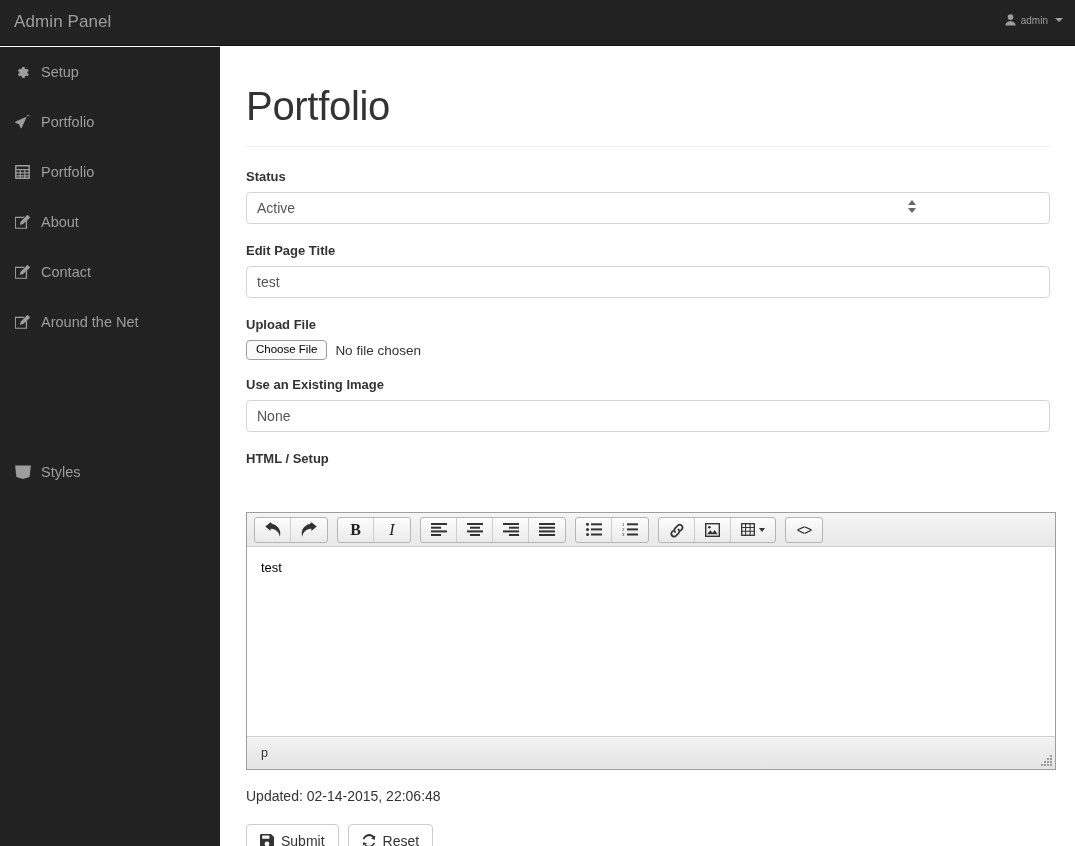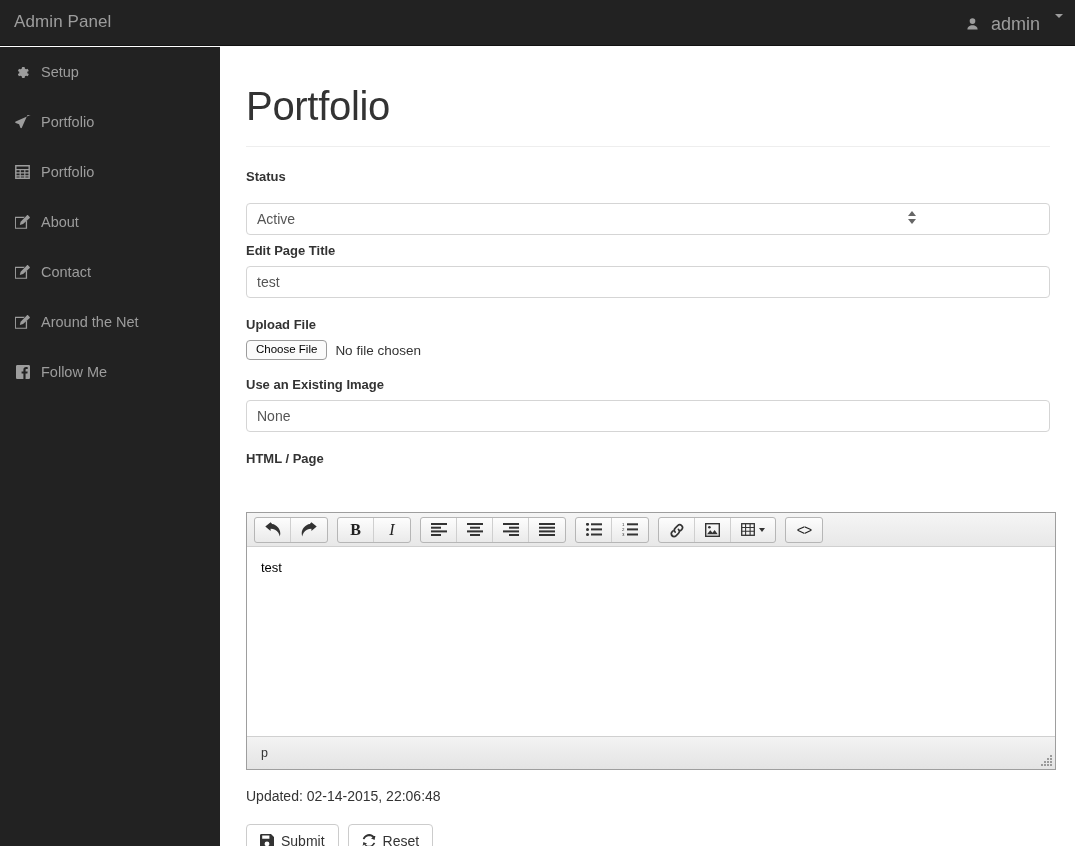--- a/index.html
+++ b/index.html
@@ -17,22 +17,22 @@
     width: 1075px; height: 46px;
     background: #222222;
     border-bottom: 1px solid #121212;
   }
   .brand {
     position: absolute; left: 14px; top: 12px;
     color: #9d9d9d; font-size: 17px; letter-spacing: .1px;
   }
   .usermenu {
     position: absolute; right: 12px; top: 14px;
-    color: #9d9d9d; font-size: 18px;
-    display: flex; align-items: flex-start; gap: 13px;
+    color: #9d9d9d; font-size: 10px;
+    display: flex; align-items: center; gap: 5px;
     cursor: pointer;
   }
   .usermenu .person { width: 11px; height: 12px; display: block; }
   .caret {
     width: 0; height: 0; margin-left: 2px;
     border-left: 4px solid transparent;
     border-right: 4px solid transparent;
     border-top: 4px solid #9d9d9d;
     display: inline-block;
   }
@@ -271,39 +271,39 @@
   <a class="navitem" style="top:250px">
     <span class="navicon">
       <svg width="15" height="15" viewBox="0 0 16 16">
           <path d="M1 3.2h8.2L10.6 1.8H.4C.2 1.8 0 2 0 2.2v12.1c0 .2.2.4.4.4h12.1c.2 0 .4-.2.4-.4V5.4l-1.4 1.4v6.9H1z"></path>
           <path d="M15.7 2.1L13.9.3c-.3-.3-.8-.3-1.1 0L6 7.1l-.9 3.5 3.5-.9 7.1-6.5c.3-.3.3-.8 0-1.1z"></path>
         </svg>
     </span>
     <span>Around the Net</span>
   </a>
 
-  <a class="navitem" style="top:300px">
-    <span class="navicon">
-      <svg width="14" height="14" viewBox="0 0 14 14">
-          <path d="M12.7 0H1.3C.6 0 0 .6 0 1.3v11.4C0 13.4.6 14 1.3 14h6.1V8.6H5.6V6.5h1.8V4.9c0-1.8 1.1-2.8 2.7-2.8.8 0 1.4.06 1.6.09v1.9h-1.1c-.87 0-1.04.4-1.04 1v1.3h2.08l-.27 2.1H9.56V14h3.14c.7 0 1.3-.6 1.3-1.3V1.3c0-.7-.6-1.3-1.3-1.3z"></path>
-        </svg>
-    </span>
-    <span>Follow Me</span>
-  </a>
-
-
+
+
+  <a class="navitem" style="top:400px">
+    <span class="navicon">
+      <svg width="16" height="14" viewBox="0 0 16 14">
+          <path d="M15.9.6L14.6 12.1 8 14 1.4 12.1.1.6h15.8zM13 3.3H4.2l.17 1.8h8.4l-.5 5.5-3.3.9-3.3-.9-.2-2.2h1.9l.1 1.1 1.5.4 1.5-.4.17-1.8H4.3l-.5-5.5h9.35z"></path>
+        </svg>
+    </span>
+    <span>Styles</span>
+  </a>
 </div>
 
 <div class="main">
 
   <h1 class="page-title">Portfolio</h1>
   <div class="title-rule"></div>
 
   <div class="fld-label" style="top:123px">Status</div>
-  <div style="position:absolute;left:26px;top:146px;width:680px;height:32px;margin-top:11px;">
+  <div style="position:absolute;left:26px;top:146px;width:680px;height:32px;">
     <select class="fld-select" style="top:0;left:0;-webkit-appearance:none;appearance:none;">
       <option>Active</option>
     </select>
     <div class="sel-arrows" style="right:10px;top:8px;">
       <i class="up"></i>
         <i class="dn"></i>
     </div>
   </div>
 
   <div class="fld-label" style="top:197px">Edit Page Title</div>
@@ -319,21 +319,21 @@
   <div style="position:absolute;left:26px;top:354px;width:946px;height:32px;">
     <select class="fld-select" style="top:0;left:0;-webkit-appearance:none;appearance:none;">
       <option>None</option>
     </select>
     <div class="sel-arrows" style="right:10px;top:8px;">
       <i class="up"></i>
         <i class="dn"></i>
     </div>
   </div>
 
-  <div class="fld-label" style="top:405px">HTML / Page</div>
+  <div class="fld-label" style="top:405px">HTML / Setup</div>
 
   <div class="editor">
 
     <div class="ed-toolbar">
 
       <div class="btn-group">
         <div class="tbtn">
           <svg width="17" height="15" viewBox="0 0 17 15">
               <path d="M5.6 2.2v2.1c4.1 0 7.4 1.9 8.8 5.3-.5-3.9-3.2-7-7-7.6V2.2L5.6.3.3 4.6l5.3 4.3V6.7c3.3 0 6 1.3 7.6 3.9 1 1.6 1.4 3.2 1.5 3.9.4-1 .6-2.1.6-3.2 0-4.4-3.2-8-7.7-8.6z" transform="translate(1,0)"></path>
             </svg>

